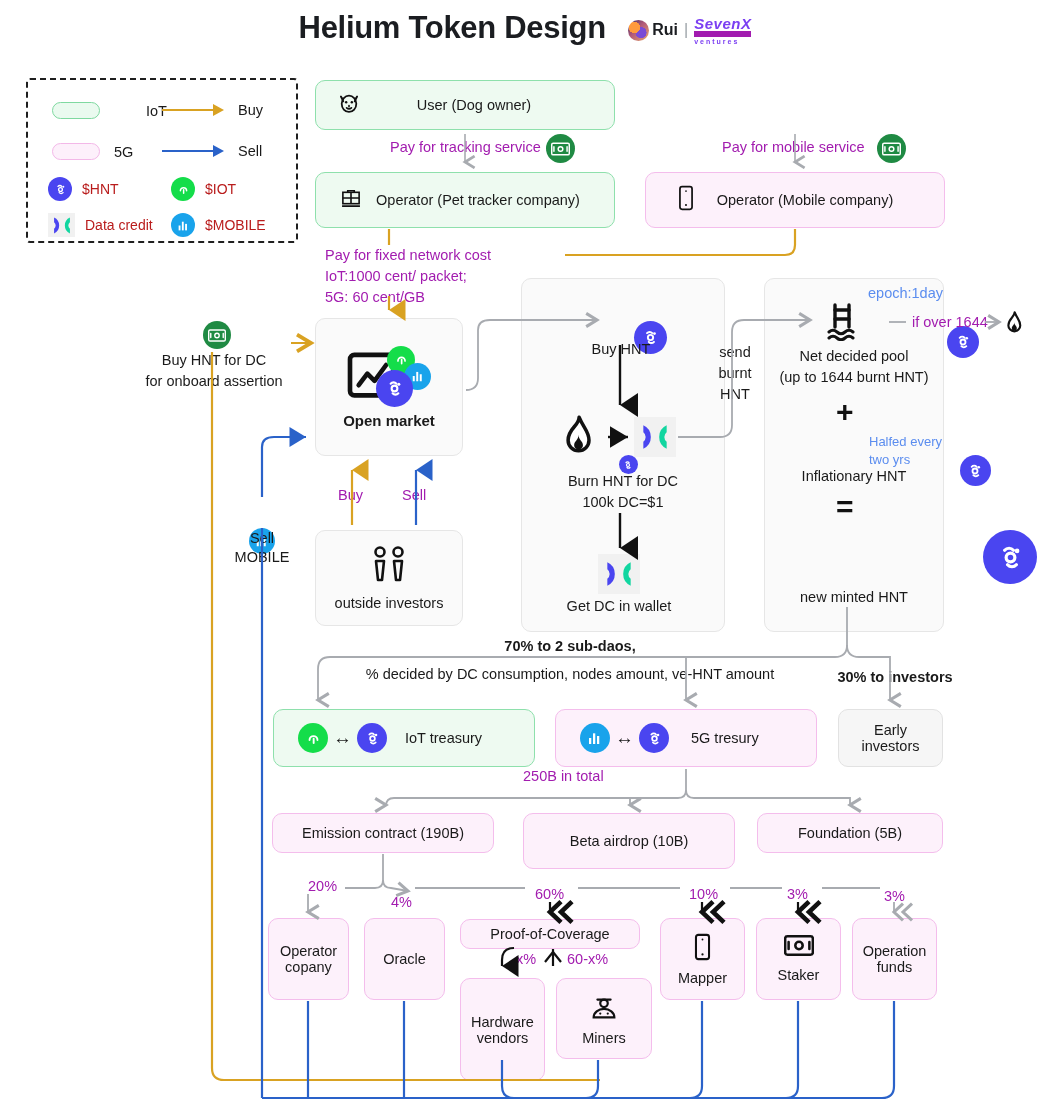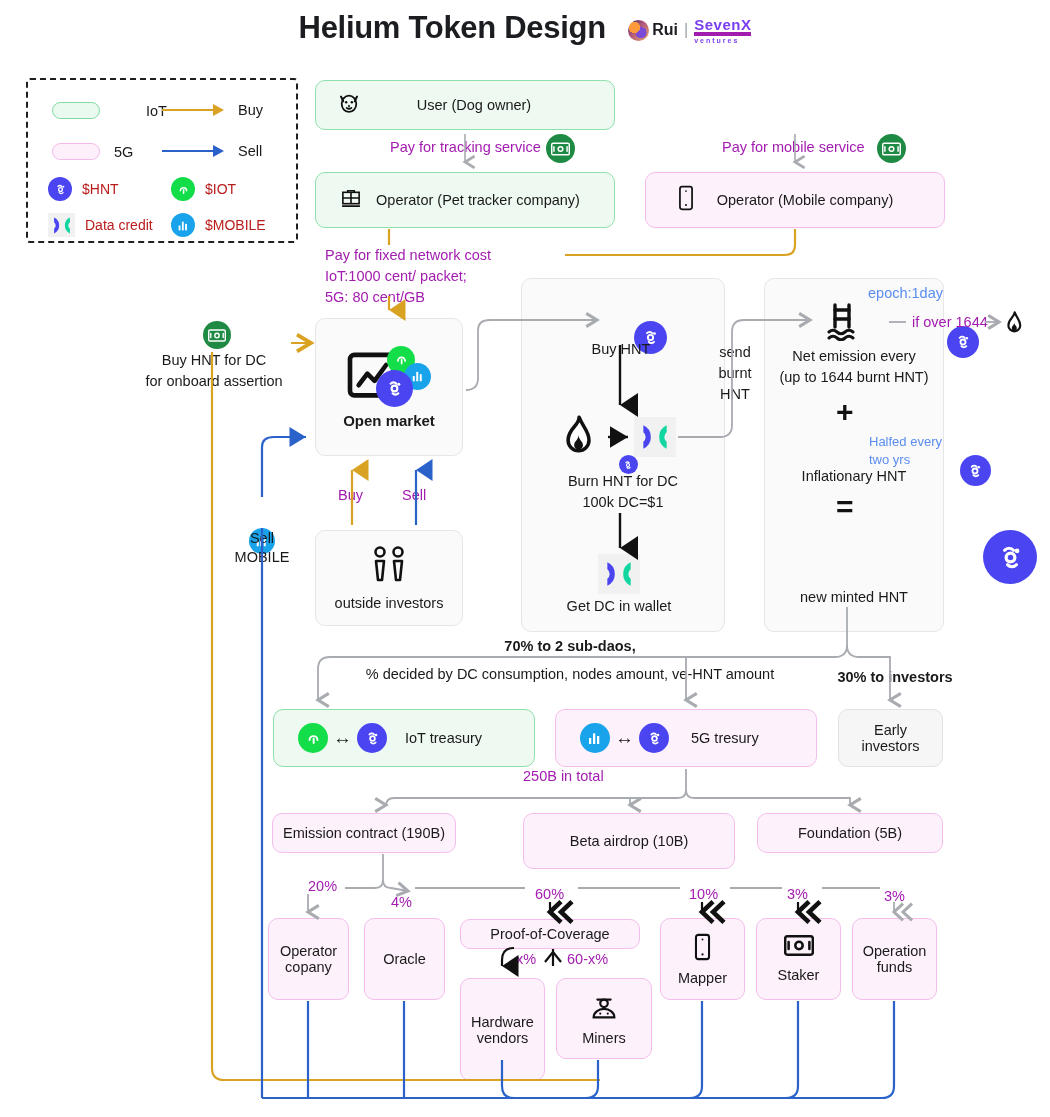--- a/index.html
+++ b/index.html
@@ -28,21 +28,21 @@
     display:inline-block; width:21px; height:21px; border-radius:50%;
     background:
       radial-gradient(circle at 30% 35%, #ff9a3c 0 28%, transparent 29%),
       radial-gradient(circle at 62% 60%, #7a4bd6 0 30%, transparent 31%),
       linear-gradient(135deg,#3b2f63,#b35a7a 45%,#e8a86b);
     vertical-align:middle;
   }
   #brand .rui-name { font-size:16px; font-weight:bold; vertical-align:middle; margin-left:3px; color:#1b1d21;}
   #brand .sep { color:#9aa0a6; font-size:16px; margin:0 6px; vertical-align:middle;}
   #brand .sx { display:inline-block; vertical-align:middle; text-align:left; line-height:1;}
-  #brand .sx .a { font-size:15px; font-weight:bold; color:#7b3ff2; letter-spacing:0.5px; border-bottom:4px solid #a21caf; display:block;}
+  #brand .sx .a { font-size:15px; font-weight:bold; color:#7b3ff2; letter-spacing:0.5px; border-bottom:6px solid #a21caf; display:block;font-style:italic;}
   #brand .sx .b { font-size:7px; font-weight:bold; color:#7b3ff2; letter-spacing:2.0px; display:block; margin-top:1px;}
 
   
   #legend {
     left:26px; top:78px; width:272px; height:165px;
     border:2px dashed #1f1f1f; border-radius:4px;
   }
   .lg-row { position:absolute; display:flex; align-items:center; }
   .swatch { width:48px; height:17px; border-radius:9px; }
   .sw-iot { background:#eafaef; border:1.6px solid #7fd9a0; }
@@ -216,21 +216,21 @@
           <circle cx="10" cy="7" r="1" fill="#111"></circle>
           <circle cx="10" cy="23" r="1.2" fill="#111"></circle>
         </svg>
     </span>
     <span class="box-txt" style="flex:1; text-align:center; padding-right:30px;">Operator (Mobile company)</span>
   </div>
 
   
   <div class="lbl" style="left:325px; top:247px;">Pay for fixed network cost</div>
   <div class="lbl" style="left:325px; top:268px;">IoT:1000 cent/ packet;</div>
-  <div class="lbl" style="left:325px; top:289px;">5G: 80 cent/GB</div>
+  <div class="lbl" style="left:325px; top:289px;">5G: 60 cent/GB</div>
 
   
   <div class="abs money" style="left:203px; top:321px; width:28px;height:28px;">
     <svg width="18" height="13" viewBox="0 0 26 18">
         <rect x="1" y="1" width="24" height="16" rx="2" stroke="#fff" stroke-width="2" fill="none"></rect>
         <circle cx="13" cy="9" r="3.2" stroke="#fff" stroke-width="2" fill="none"></circle>
         <path d="M4 6 v6 M22 6 v6" stroke="#fff" stroke-width="2" stroke-linecap="round"></path>
       </svg>
   </div>
   <div class="lbl-c" style="left:110px; top:352px; width:208px;">Buy HNT for DC</div>
@@ -361,21 +361,21 @@
       </svg>
   </div>
   <div class="lbl" style="left:912px; top:314px;">if over 1644</div>
   <div class="abs" style="left:1002px; top:311px;">
     <svg width="24" height="25" viewBox="0 0 38 40">
         <path d="M20 2 C20 10 10 12 10 23 a9.5 9.5 0 0 0 19 0 C29 15 24 12 20 2 Z" stroke="#111" stroke-width="3.4" fill="#fff" stroke-linejoin="round"></path>
         <path d="M19.5 18 c0 5 -4 5.5 -4 9.5 a4 4 0 0 0 8 0 c0 -4 -4 -4.5 -4 -9.5 z" fill="#111"></path>
       </svg>
   </div>
 
-  <div class="lbl-c" style="left:764px; top:348px; width:180px;">Net emission every</div>
+  <div class="lbl-c" style="left:764px; top:348px; width:180px;">Net decided pool</div>
   <div class="lbl-c" style="left:764px; top:369px; width:180px;">(up to 1644 burnt HNT)</div>
 
   <div class="abs plus" style="left:836px; top:395px;">+</div>
 
   <div class="abs tok hnt" style="left:832px; top:436px; width:31px;height:31px;">
     <svg width="20" height="20" viewBox="0 0 24 24">
         <path d="M8 7a4 4 0 0 1 6 0M16 17a4 4 0 0 1-6 0" stroke="#fff" stroke-width="2.2" fill="none" stroke-linecap="round"></path>
         <circle cx="12" cy="12" r="3" stroke="#fff" stroke-width="2.2" fill="none"></circle>
         <circle cx="16.5" cy="7.5" r="1.6" fill="#fff"></circle>
       </svg>
@@ -438,21 +438,21 @@
   </div>
 
   <div class="box box-grey col ctr" style="left:838px; top:709px; width:105px; height:58px;">
     <span class="box-txt">Early</span>
     <span class="box-txt">investors</span>
   </div>
 
   <div class="lbl" style="left:523px; top:768px;">250B in total</div>
 
   
-  <div class="box box-5g ctr" style="left:272px; top:813px; width:184px; height:40px;">
+  <div class="box box-5g ctr" style="left:272px; top:813px; width:222px; height:40px;">
     <span class="box-txt">Emission contract (190B)</span>
   </div>
   <div class="box box-5g ctr" style="left:523px; top:813px; width:212px; height:56px;">
     <span class="box-txt">Beta airdrop (10B)</span>
   </div>
   <div class="box box-5g ctr" style="left:757px; top:813px; width:186px; height:40px;">
     <span class="box-txt">Foundation (5B)</span>
   </div>
 
   

